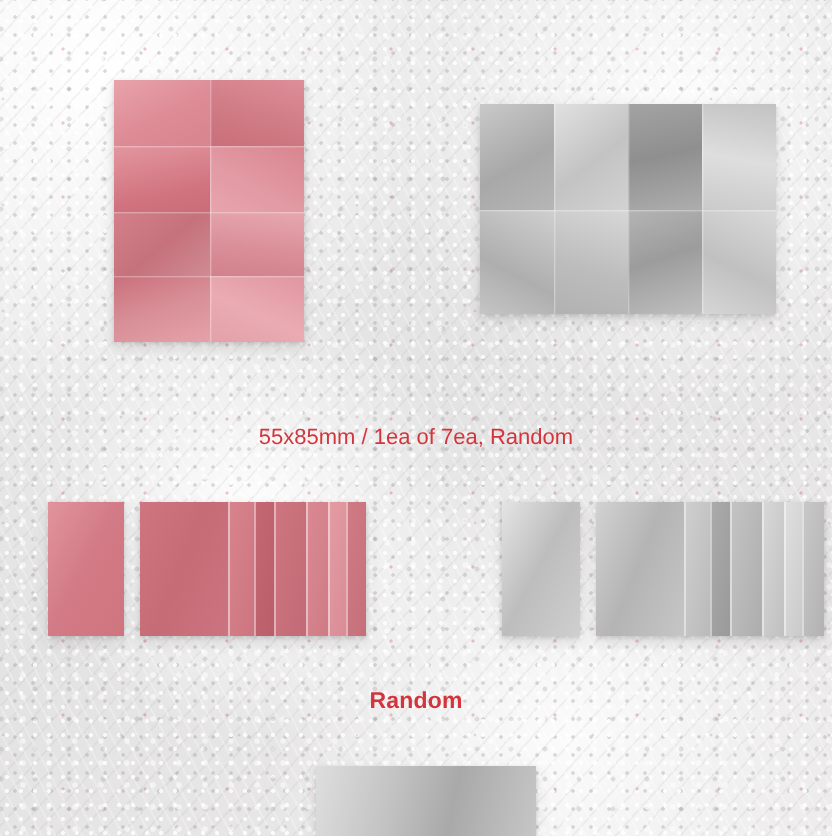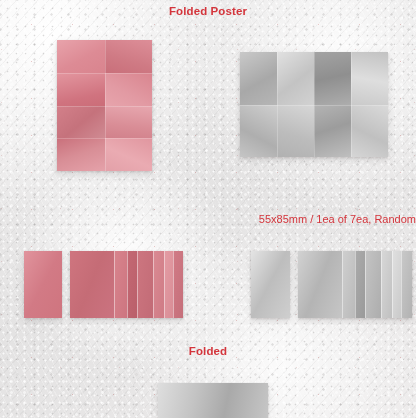--- a/index.html
+++ b/index.html
@@ -86,21 +86,20 @@
   }
   .caption-sub {
     font-size: 11px;
     font-weight: normal;
     color: #3b3b3b;
     line-height: 15px;
     white-space: nowrap;
   }
   .caption-sub.sub-red {
     color: #d4353c;
-    text-align: right;
   }
 
   
   .art {
     position: absolute;
     z-index: 4;
     box-sizing: border-box;
     overflow: hidden;
   }
   .shadowed {
@@ -190,21 +189,20 @@
 
 <div id="page">
 
   <div class="bg-layer bg-base"></div>
   <div class="bg-layer bg-veins"></div>
   <div class="bg-layer bg-speck-a"></div>
   <div class="bg-layer bg-speck-b"></div>
   <div class="bg-layer bg-speck-c"></div>
 
   <div class="caption-block" style="top:4px;">
-    <div class="caption-title">Folded Poster</div>
   </div>
 
   <div class="art shadowed" style="left:57px; top:40px; width:95px; height:131px;">
     <div class="poster-grid" style="grid-template-columns:repeat(2,1fr); grid-template-rows:repeat(4,1fr);">
       <div class="panel pk1"></div>
       <div class="panel pk2"></div>
       <div class="panel pk3"></div>
       <div class="panel pk4"></div>
       <div class="panel pk5"></div>
       <div class="panel pk6"></div>
@@ -284,18 +282,18 @@
       </div>
     <div class="leaf" style="left:94px; width:9px;  background:linear-gradient(100deg,#e0e0e0 0%,#cacaca 100%);">
         <span class="leaf-edge"></span>
       </div>
     <div class="leaf" style="left:103px; width:11px; background:linear-gradient(100deg,#c9c9c9 0%,#b2b2b2 100%);">
         <span class="leaf-edge"></span>
       </div>
   </div>
 
   <div class="caption-block" style="top:344px;">
-    <div class="caption-title">Folded</div>
+    <div class="caption-title">Random</div>
   </div>
 
   <div class="art sticker-art shadowed" style="left:158px; top:383px; width:110px; height:35px;"></div>
 
 </div>
 
 </body></html>

